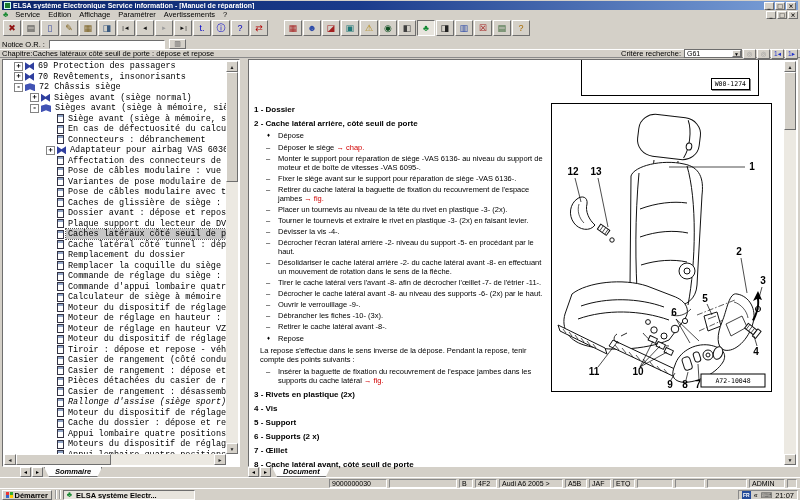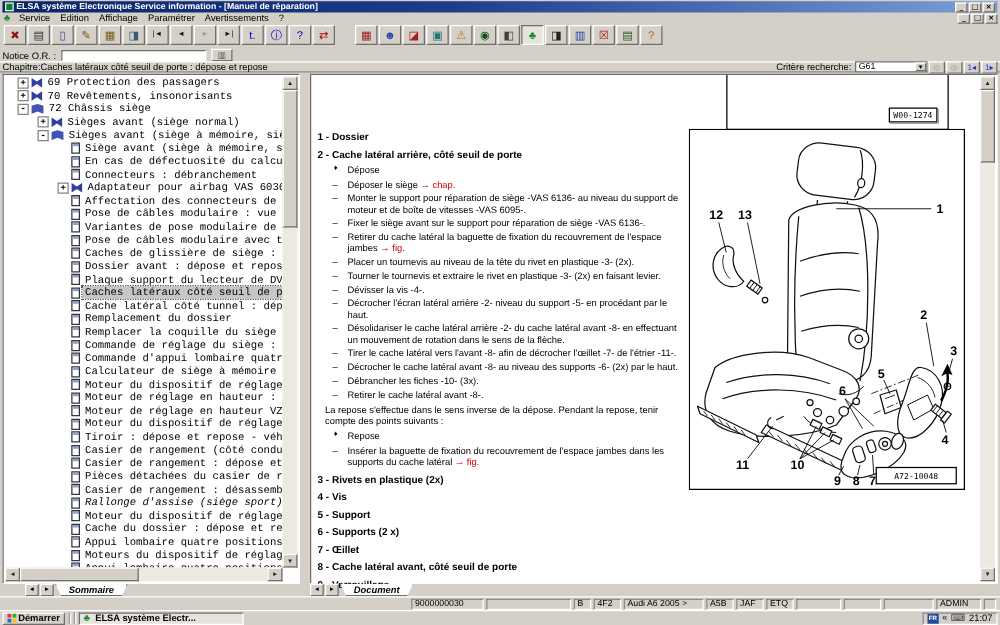--- a/index.html
+++ b/index.html
@@ -64,38 +64,38 @@
   #doc-text{position:absolute;left:5px;top:40px;width:296px;font-size:7.5px;line-height:9px}
   .blk{position:relative;margin-bottom:2px}
   .blk.h{font-weight:bold;font-size:8px;margin:5px 0 3px 0}
   .blk.b{padding-left:24px;margin:3px 0}
   .blk.b::before{content:"\2666";position:absolute;left:13px;font-size:6px}
   .blk.d{padding-left:24px}
   .blk.d::before{content:"\2013";position:absolute;left:12px}
   .blk.p{padding-left:6px;margin:3px 0}
   .figlink{color:#d00000}
   
-  #fig-top{position:absolute;left:332px;top:0;width:178px;height:44px;border-left:1px solid #000;border-right:1px solid #000;border-bottom:1px solid #000}
+  #fig-top{position:absolute;left:332px;top:0;width:178px;height:36px;border-left:1px solid #000;border-right:1px solid #000;border-bottom:1px solid #000}
   #fig-top .wlab{position:absolute;right:8px;bottom:5px;border:1px solid #000;box-shadow:1px 1px 0 #888;font:6.5px "DejaVu Sans Mono",monospace;padding:1px 3px}
   #fig-main{position:absolute;left:302px;top:43px;width:221px;height:289px}
   .callout{font:bold 10px "Liberation Sans",sans-serif}
   .ld{stroke:#000;stroke-width:0.7;fill:none}
   #a72lab{font:6.5px "DejaVu Sans Mono",monospace}
   
   .tabstrip{position:absolute;top:467px;height:10px;display:flex;align-items:stretch;gap:1px;font:bold italic 7.5px "Liberation Sans",sans-serif}
   #tabs-left{left:20px;width:238px}
   #tabs-right{left:248px;width:550px}
   .tarw{width:11px;background:#d4d0c8;border:1px solid;border-color:#fff #6e6e6e #6e6e6e #fff;font-size:5px;display:flex;align-items:center;justify-content:center}
   .tab{background:#fdfdfd;border:1px solid #6e6e6e;border-top:none;padding:0 10px;display:flex;align-items:center;clip-path:polygon(0 0,100% 0,calc(100% - 5px) 100%,5px 100%)}
   
   #statusbar{position:absolute;left:0;top:477px;right:0;height:11px;background:#d4d0c8;border-top:1px solid #fff;display:flex;align-items:center;gap:2px;padding:0 3px;font-size:7px}
   #statusbar .flex{flex:1}
   .scell{height:9px;border:1px solid;border-color:#8a8a8a #fff #fff #8a8a8a;padding:0 2px;white-space:nowrap;overflow:hidden;line-height:7px;display:flex;align-items:center}
   
-  #taskbar{position:absolute;left:0;top:488px;right:0;height:12px;background:#d4d0c8;border-top:1px solid #fff;display:flex;align-items:center;gap:3px;padding:1px 2px;font-size:7.5px}
+  #taskbar{position:absolute;left:0;top:488px;right:0;height:12px;background:#d4d0c8;border-top:1px solid #fff;display:flex;gap:3px;padding:1px 2px;font-size:7.5px}
   #startbtn{height:10px;display:flex;align-items:center;gap:2px;padding:0 3px;font-weight:bold;background:#d4d0c8}
   .winflag{display:grid;grid-template-columns:3px 3px;grid-template-rows:3px 3px;gap:0.5px}
   .winflag i{display:block}
   #taskbtn{height:10px;width:132px;display:flex;align-items:center;gap:2px;padding:0 3px;font-weight:bold;background:#e7e4dd;border:1px solid;border-color:#6e6e6e #fff #fff #6e6e6e;white-space:nowrap;overflow:hidden}
   #tray{margin-left:auto;height:10px;display:flex;align-items:center;gap:3px;border:1px solid;border-color:#8a8a8a #fff #fff #8a8a8a;padding:0 3px}
   #langind{width:9px;height:8px;background:#234a9a;color:#fff;font:bold 5px/8px "Liberation Sans",sans-serif;text-align:center}
   .qsep{width:1px;height:9px;background:#9a9a9a;box-shadow:1px 0 0 #fff}
 </style>
 </head>
 <body>
@@ -450,24 +450,25 @@
       <div class="blk d"><span>Monter le support pour réparation de siège -VAS 6136- au niveau du support de moteur et de boîte de vitesses -VAS 6095-.</span></div>
       <div class="blk d"><span>Fixer le siège avant sur le support pour réparation de siège -VAS 6136-.</span></div>
       <div class="blk d"><span>Retirer du cache latéral la baguette de fixation du recouvrement de l'espace jambes </span><span class="figlink">→ fig.</span></div>
       <div class="blk d"><span>Placer un tournevis au niveau de la tête du rivet en plastique -3- (2x).</span></div>
       <div class="blk d"><span>Tourner le tournevis et extraire le rivet en plastique -3- (2x) en faisant levier.</span></div>
       <div class="blk d"><span>Dévisser la vis -4-.</span></div>
       <div class="blk d"><span>Décrocher l'écran latéral arrière -2- niveau du support -5- en procédant par le haut.</span></div>
       <div class="blk d"><span>Désolidariser le cache latéral arrière -2- du cache latéral avant -8- en effectuant un mouvement de rotation dans le sens de la flèche.</span></div>
       <div class="blk d"><span>Tirer le cache latéral vers l'avant -8- afin de décrocher l'œillet -7- de l'étrier -11-.</span></div>
       <div class="blk d"><span>Décrocher le cache latéral avant -8- au niveau des supports -6- (2x) par le haut.</span></div>
+      <div class="blk d"><span>Ouvrir le verrouillage -9-.</span></div>
       <div class="blk d"><span>Débrancher les fiches -10- (3x).</span></div>
       <div class="blk d"><span>Retirer le cache latéral avant -8-.</span></div>
+      <div class="blk b"><span>Repose</span></div>
       <div class="blk p"><span>La repose s'effectue dans le sens inverse de la dépose. Pendant la repose, tenir compte des points suivants :</span></div>
-      <div class="blk b"><span>Repose</span></div>
       <div class="blk d"><span>Insérer la baguette de fixation du recouvrement de l'espace jambes dans les supports du cache latéral </span><span class="figlink">→ fig.</span></div>
       <div class="blk h"><span>3 - Rivets en plastique (2x)</span></div>
       <div class="blk h"><span>4 - Vis</span></div>
       <div class="blk h"><span>5 - Support</span></div>
       <div class="blk h"><span>6 - Supports (2 x)</span></div>
       <div class="blk h"><span>7 - Œillet</span></div>
       <div class="blk h"><span>8 - Cache latéral avant, côté seuil de porte</span></div>
       <div class="blk h"><span>9 - Verrouillage</span></div>
       <div class="blk h"><span>10 - Fiches (3 x)</span></div>
     </div>

